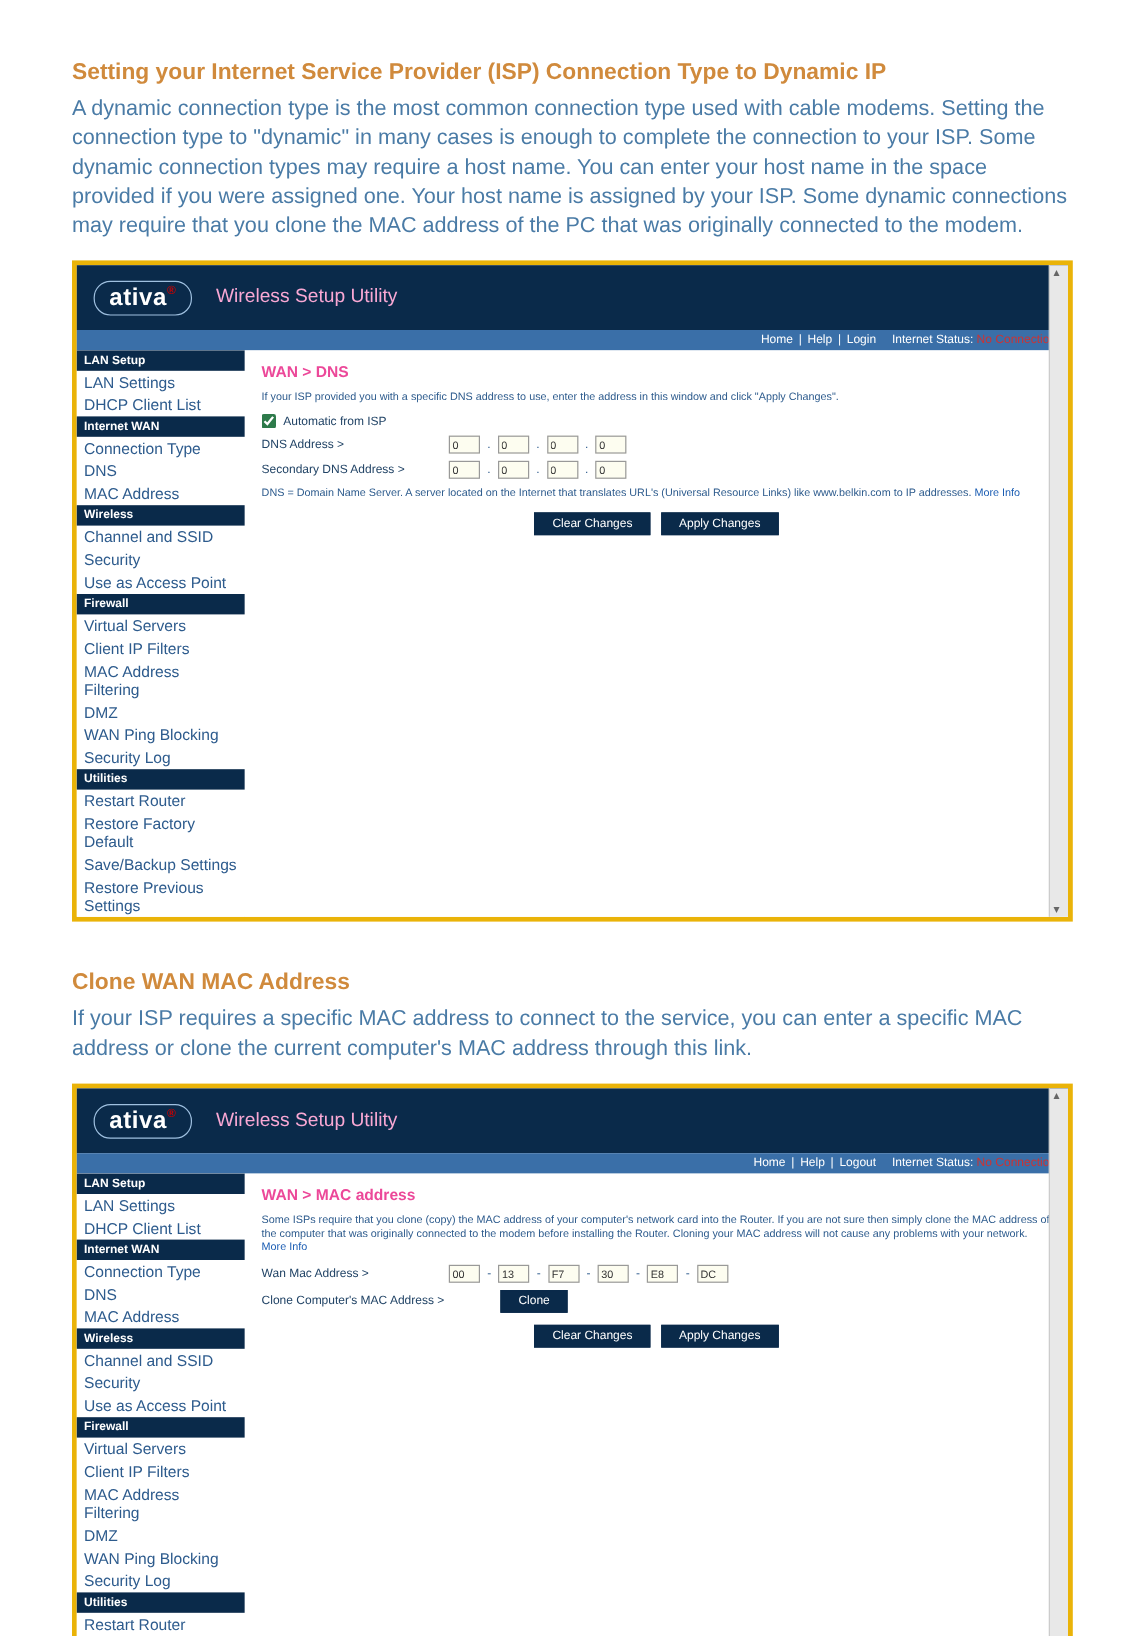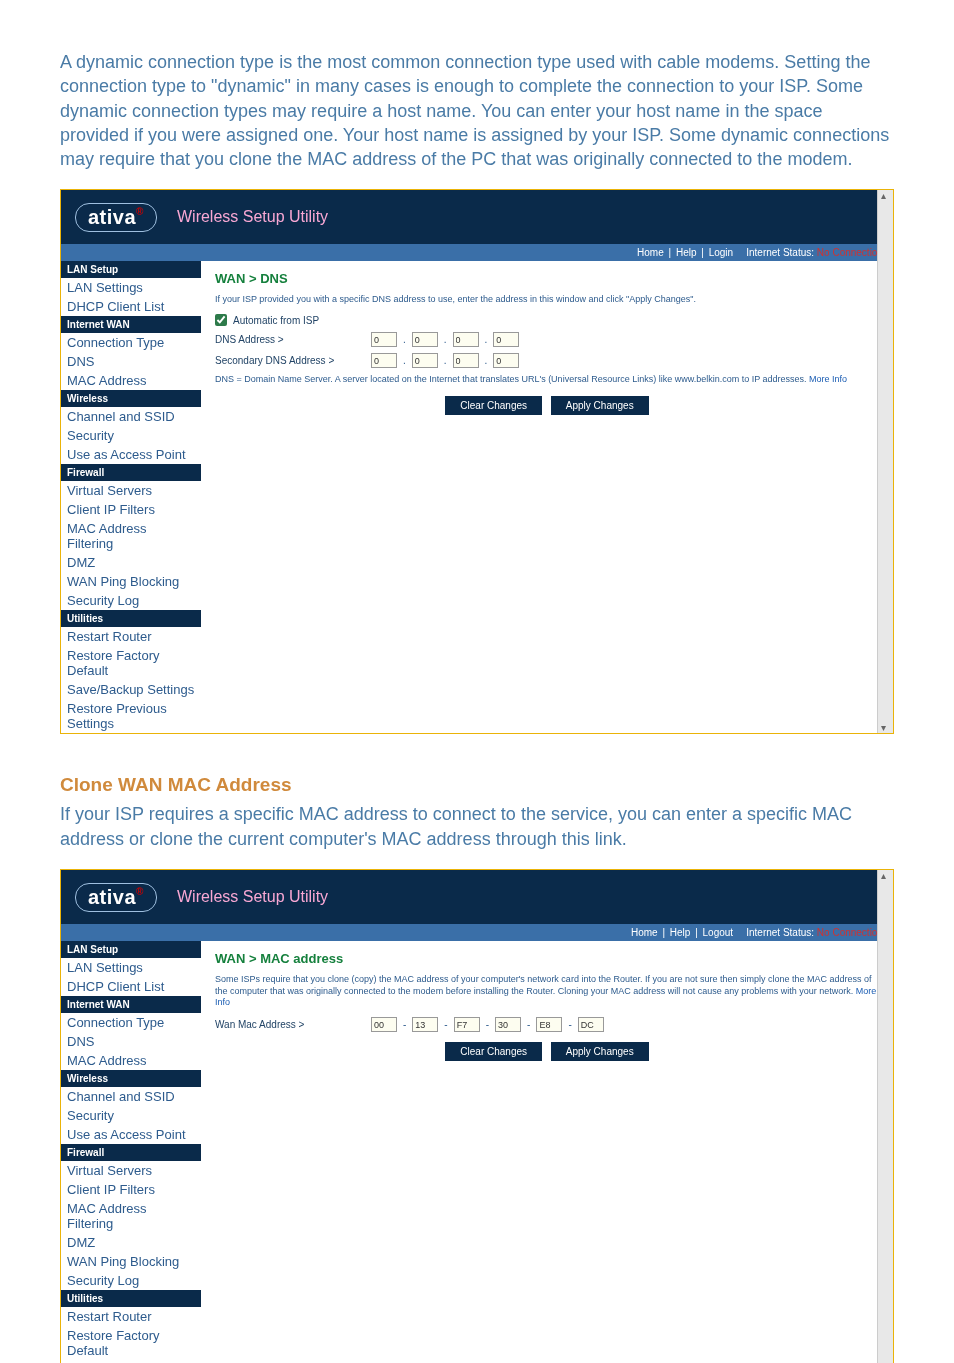--- a/index.html
+++ b/index.html
@@ -10,21 +10,21 @@
     border-bottom: 2px solid #4a7ba6; padding-bottom: 6px; margin-bottom: 50px;
     letter-spacing: 0.5px;
   }
   h2.section {
     color: #d08a3c; font-size: 19px; font-weight: 600; margin-bottom: 6px;
   }
   p.body {
     color: #4a7ba6; font-size: 18px; line-height: 1.35; margin-bottom: 18px;
   }
   
-  .shot { border: 1px solid #eab308; background: #fff; margin-bottom: 40px; position: relative; }
+  .shot { border: 4px solid #eab308; background: #fff; margin-bottom: 40px; position: relative; }
   .shot-inner { position: relative; }
   .banner {
     display: flex; align-items: center; background: #0a2a4a; color: #fff;
     height: 54px; padding: 0 14px;
   }
   .logo {
     display:inline-block; border:1px solid #9fc0e0; border-radius:14px;
     padding:2px 12px; font-weight:bold; font-size:20px; color:#fff;
     letter-spacing:0.5px;
   }
@@ -39,21 +39,21 @@
   .shot-body { display:flex; font-size:10px; min-height:300px;}
   .sidenav { width:140px; background:#fff;}
   .sidenav .hdr {
     background:#0a2a4a; color:#fff; font-weight:bold; padding:3px 6px;
     font-size:10px;
   }
   .sidenav .itm {
     color:#2d5b8d; padding:2px 6px; cursor:pointer; font-size:13px;
   }
   .content { flex:1; padding:10px 14px; color:#2d5b8d; background:#fff; position:relative;}
-  .crumb { color:#15803d; font-weight:bold; font-size:13px; margin-bottom:8px;}
+  .crumb { color:#ec4899; font-weight:bold; font-size:13px; margin-bottom:8px;}
   .help { font-size:9px; color:#2d5b8d; margin-bottom:8px; line-height:1.3;}
   .row { margin:6px 0; display:flex; align-items:center; gap:6px;}
   .lbl { color:#246; font-weight:normal; font-size:10px; width:150px; display:inline-block;}
   input.oct {
     width:26px; height:15px; font-size:9px; padding:1px 2px;
     border:1px solid #999; background:#fdfdf0; color:#333;
   }
   .chk { width:12px; height:12px; accent-color:#2d7a4a;}
   .btns { text-align:center; margin-top:10px;}
   button.act {
@@ -71,20 +71,21 @@
   .scroll-hint::after {
     content:"▾"; position:absolute; bottom:0; left:3px; font-size:10px; color:#666;
   }
   .pagenum { text-align:center; color:#4a7ba6; font-size:15px; margin-top:40px;}
 </style>
 </head>
 <body>
 
 <div class="page">
 
+  <h2 class="section">Setting your Internet Service Provider (ISP) Connection Type to Dynamic IP</h2>
   <p class="body">A dynamic connection type is the most common connection type used with cable modems. Setting the connection type to "dynamic" in many cases is enough to complete the connection to your ISP. Some dynamic connection types may require a host name. You can enter your host name in the space provided if you were assigned one. Your host name is assigned by your ISP. Some dynamic connections may require that you clone the MAC address of the PC that was originally connected to the modem.</p>
 
   <div class="shot">
     <div class="shot-inner">
       <div class="banner">
         <span class="logo"><span>ativa</span><sup>®</sup></span>
         <span class="banner-title">Wireless Setup Utility</span>
       </div>
       <div class="strip">
         <a>Home</a> |
@@ -207,20 +208,24 @@
           </div>
           <div class="row">
             <span class="lbl">Wan Mac Address &gt;</span>
             <input class="oct" value="00" style=""> -
             <input class="oct" value="13" style=""> -
             <input class="oct" value="F7" style=""> -
             <input class="oct" value="30" style=""> -
             <input class="oct" value="E8" style=""> -
             <input class="oct" value="DC" style="">
           </div>
+          <div class="row">
+            <span class="lbl" style="width:190px">Clone Computer's MAC Address &gt;</span>
+            <button class="act">Clone</button>
+          </div>
           <div class="btns">
             <button class="act">Clear Changes</button>
             <button class="act">Apply Changes</button>
           </div>
         </div>
       </div>
       <div class="scroll-hint"></div>
     </div>
   </div>
 

